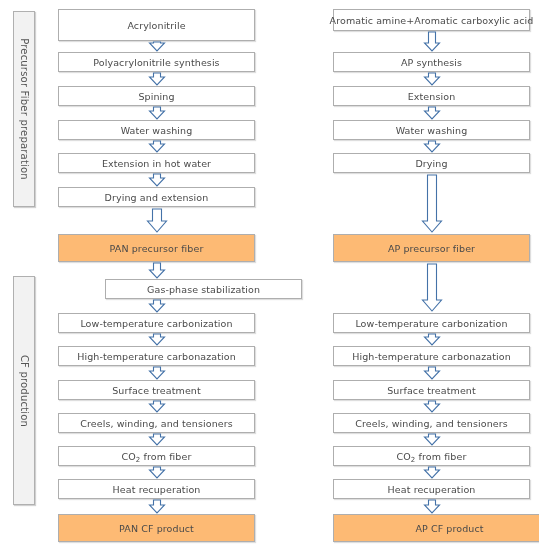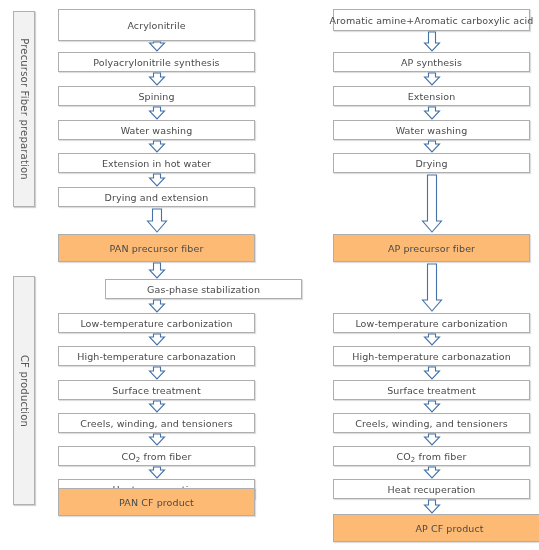--- a/index.html
+++ b/index.html
@@ -181,21 +181,21 @@
         </svg>
       </div>
       <div class="node" style="left: 58px; top: 479px; width: 197px; height: 20px;">
         <span>Heat recuperation</span>
       </div>
       <div class="arrow" style="left: 148.5px; top: 500px; width: 16px; height: 13px;">
         <svg width="16" height="13" viewBox="0 0 16 13">
           <polygon points="4.50,0.00 11.50,0.00 11.50,5.00 15.50,5.00 8.00,13.00 0.50,5.00 4.50,5.00"></polygon>
         </svg>
       </div>
-      <div class="node shaded" style="left: 58px; top: 488px; width: 197px; height: 28px;">
+      <div class="node shaded" style="left: 58px; top: 514px; width: 197px; height: 28px;">
         <span>PAN CF product</span>
       </div>
     </div>
   <div id="col-right">
       <div class="node" style="left: 333px; top: 9px; width: 197px; height: 22px; align-items: center;">
         <span>Aromatic amine+Aromatic carboxylic acid</span>
       </div>
       <div class="arrow" style="left: 423.5px; top: 32px; width: 16px; height: 19px;">
         <svg width="16" height="19" viewBox="0 0 16 19">
           <polygon points="4.50,0.00 11.50,0.00 11.50,11.00 15.50,11.00 8.00,19.00 0.50,11.00 4.50,11.00"></polygon>

